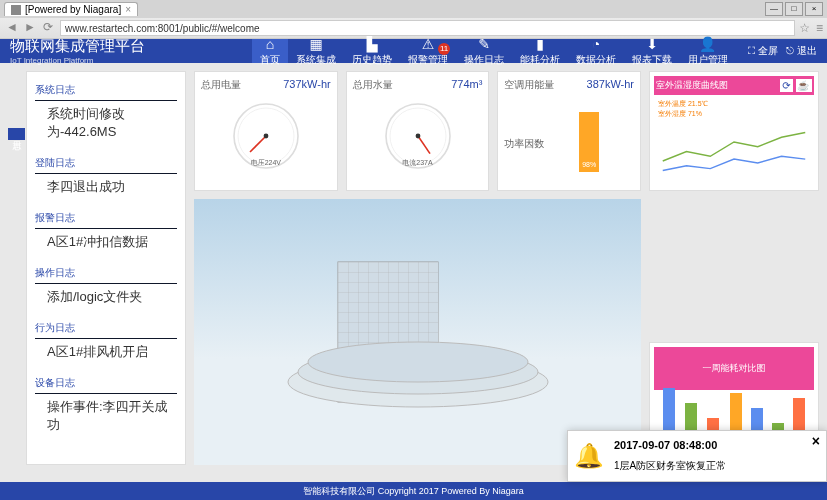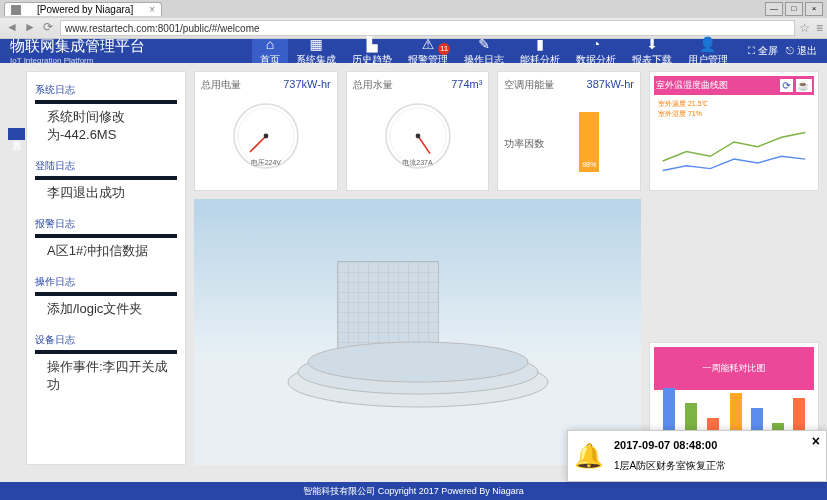--- a/index.html
+++ b/index.html
@@ -1,19 +1,19 @@
 <!DOCTYPE html>
 <html><head>
 <meta charset="utf-8">
 <style>
 *{margin:0;padding:0;box-sizing:border-box;font-family:"Microsoft YaHei",Arial,sans-serif}
 body{background:#e8e8e8;width:827px;height:500px;overflow:hidden;position:relative}
 .browser-chrome{background:linear-gradient(#f5f5f5,#e0e0e0);border-bottom:1px solid #ccc}
 .tab-bar{display:flex;align-items:center;height:18px;background:#d4d4d4;padding:0 4px}
-.tab{background:#fff;border:1px solid #aaa;border-bottom:none;padding:1px 6px;font-size:10px;display:flex;align-items:center;gap:16px;border-radius:3px 3px 0 0}
+.tab{background:#fff;border:1px solid #aaa;border-bottom:none;padding:1px 6px;font-size:10px;display:flex;align-items:center;gap:4px;border-radius:3px 3px 0 0}
 .tab-icon{width:10px;height:10px;background:#888}
 .tab-close{color:#888;cursor:pointer;font-size:10px}
 .window-controls{margin-left:auto;display:flex;gap:2px}
 .window-btn{width:18px;height:14px;background:#ddd;border:1px solid #999;font-size:8px;text-align:center;line-height:12px}
 .addr-bar{display:flex;align-items:center;height:20px;padding:2px 4px;gap:4px}
 .nav-arrows{display:flex;gap:2px}
 .nav-arrow{width:16px;height:16px;color:#888;font-size:12px;text-align:center}
 .url-input{flex:1;height:16px;border:1px solid #ccc;background:#fff;font-size:10px;padding:0 4px;color:#333}
 .addr-icons{display:flex;gap:6px;color:#888;font-size:12px}
 .header{background:#2846a8;color:#fff;height:24px;display:flex;align-items:center;padding:0 10px}
@@ -24,21 +24,21 @@
 .nav-item{display:flex;flex-direction:column;align-items:center;justify-content:center;padding:0 8px;font-size:10px;cursor:pointer;position:relative;height:100%}
 .nav-item.active{background:#3a5ec8}
 .nav-icon{font-size:14px;margin-bottom:1px}
 .badge{position:absolute;top:4px;right:6px;background:#d32;color:#fff;border-radius:50%;width:12px;height:12px;font-size:8px;line-height:12px;text-align:center}
 .top-actions{display:flex;gap:8px;margin-left:12px;font-size:10px}
 .top-action{display:flex;align-items:center;gap:3px;cursor:pointer}
 .content{padding:8px;display:flex;gap:8px;height:410px}
 .sidebar{width:160px;background:#fff;border:1px solid #ddd;padding:8px;font-size:10px}
 .side-tab{position:absolute;left:8px;top:128px;writing-mode:vertical-lr;background:#2846a8;color:#fff;padding:6px 2px;font-size:9px}
 .log-section{margin-bottom:8px}
-.log-title{color:#2846a8;font-size:10px;padding:3px 0;border-bottom:4px solid #0f172a}
+.log-title{color:#2846a8;font-size:10px;padding:3px 0;border-bottom:1px solid #0f172a}
 .log-item{color:#333;font-size:13px;padding:4px 0 4px 12px}
 .main{flex:1;display:flex;flex-direction:column;gap:8px}
 .metrics-row{display:flex;gap:8px;height:120px}
 .metric-card{flex:1;background:#fff;border:1px solid #ddd;padding:6px;position:relative}
 .metric-head{display:flex;justify-content:space-between;font-size:10px;color:#666}
 .metric-val{color:#2846a8;font-size:11px}
 .gauge{width:80px;height:80px;margin:4px auto;position:relative}
 .gauge svg{width:100%;height:100%}
 .gauge-label{position:absolute;bottom:8px;left:0;right:0;text-align:center;font-size:7px;color:#666}
 .metric-bar{width:20px;height:60px;background:#ffa726;margin:10px auto;position:relative}
@@ -164,20 +164,24 @@
       </div>
       <div class="log-section">
         <div class="log-title">报警日志</div>
         <div class="log-item">A区1#冲扣信数据</div>
       </div>
       <div class="log-section">
         <div class="log-title">操作日志</div>
         <div class="log-item">添加/logic文件夹</div>
       </div>
       <div class="log-section">
+        <div class="log-title">行为日志</div>
+        <div class="log-item">A区1#排风机开启</div>
+      </div>
+      <div class="log-section">
         <div class="log-title">设备日志</div>
         <div class="log-item">操作事件:李四开关成功</div>
       </div>
     </div>
 
   <div class="main">
     <div class="metrics-row">
       <div class="metric-card">
         <div class="metric-head">
             <span>总用电量</span>

